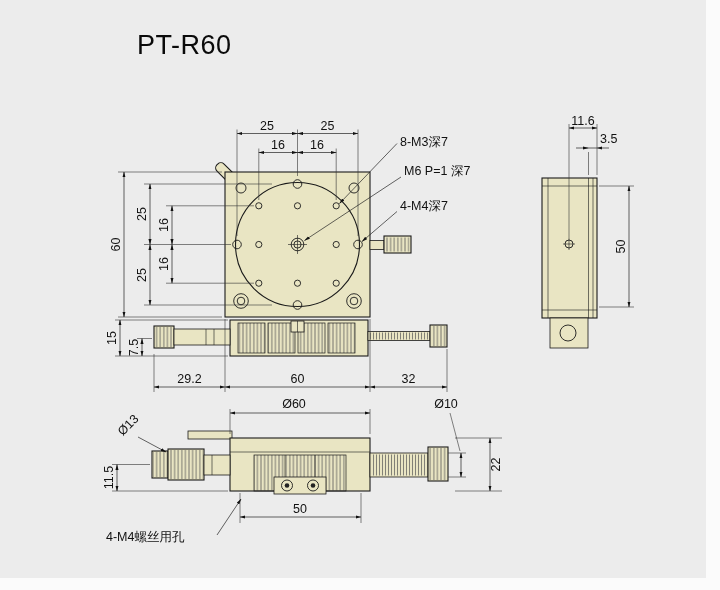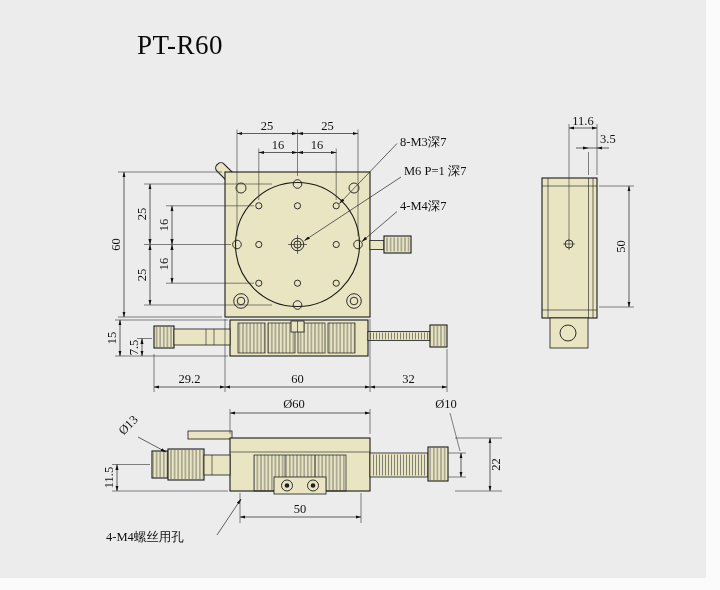--- a/index.html
+++ b/index.html
@@ -1,17 +1,17 @@
 <!DOCTYPE html>
 <html><head>
 <meta charset="utf-8">
 <style>
   html,body{margin:0;padding:0;background:#ececec;}
   .stage{position:relative;width:720px;height:590px;background:#ececec;overflow:hidden;
-         font-family:Liberation Serif, serif;}
+         font-family:Liberation Sans, sans-serif;}
   svg{display:block;}
   .part{fill:#e9e5c3;stroke:#1a1a1a;stroke-width:1.1;}
   .part-thin{fill:#e9e5c3;stroke:#1a1a1a;stroke-width:0.8;}
   .hole{fill:none;stroke:#1a1a1a;stroke-width:0.9;}
   .detail{stroke:#1a1a1a;stroke-width:0.6;fill:none;}
   .dim{stroke:#222;stroke-width:0.7;fill:none;}
   .ext{stroke:#333;stroke-width:0.6;fill:none;}
   .dimtxt{font-size:12.5px;fill:#111;}
   .titletxt{font-size:27px;font-weight:500;fill:#0a0a0a;letter-spacing:0.5px;}
 </style>

